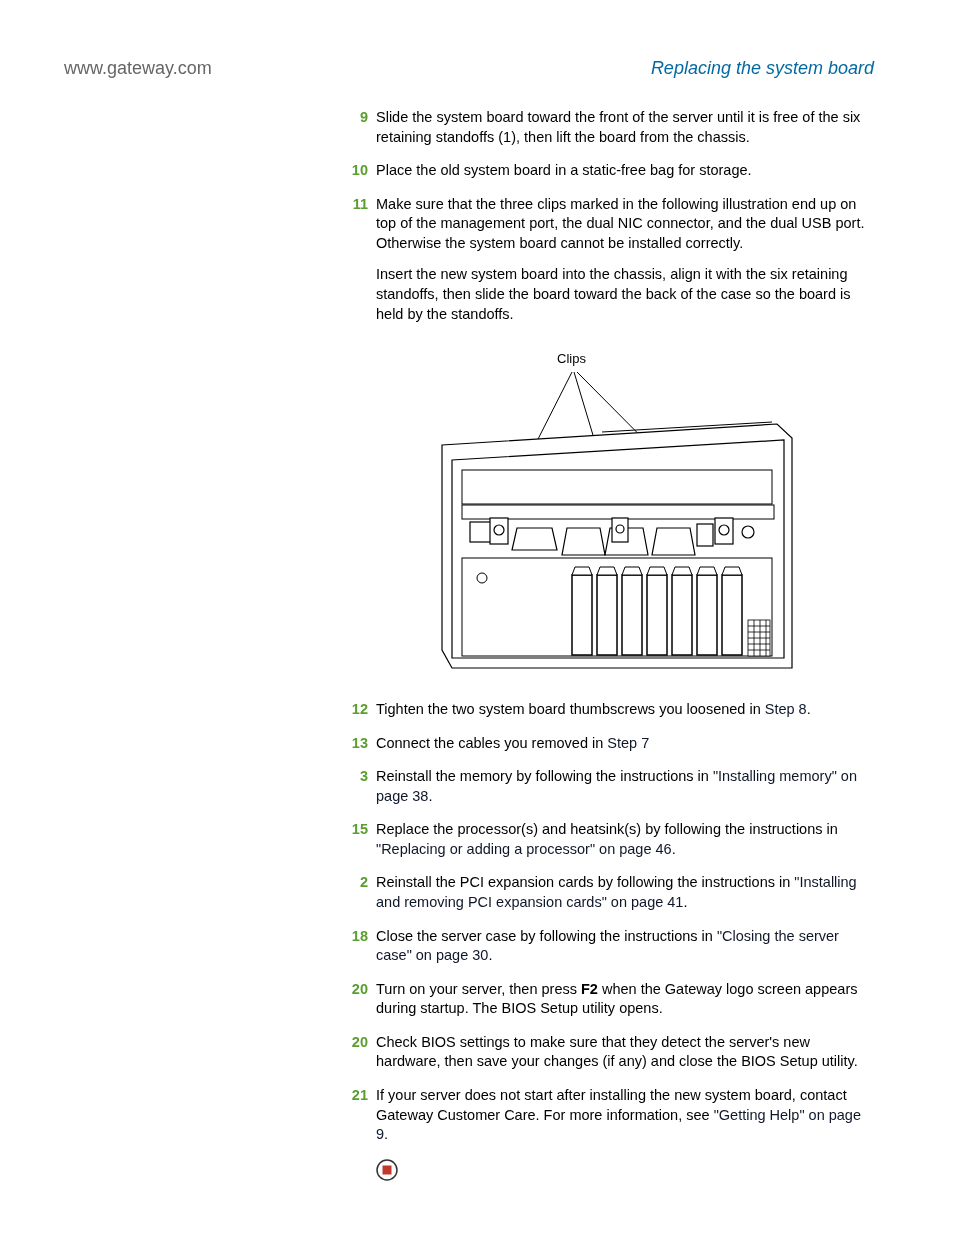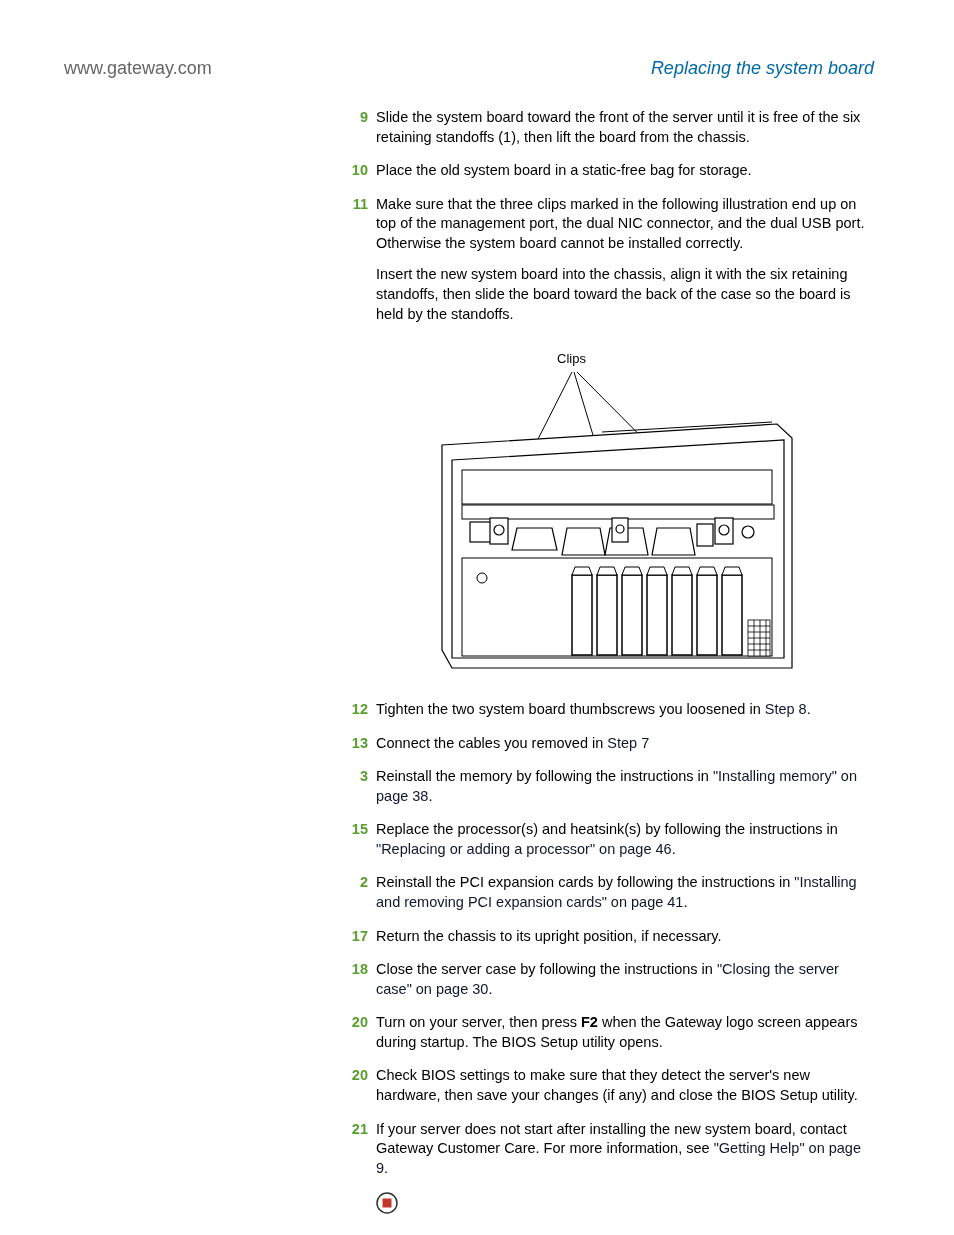--- a/index.html
+++ b/index.html
@@ -220,24 +220,20 @@
     </div>
   </div>
 
   <div class="step">
     <div class="step-num">2</div>
     <div class="step-body">
       <span>Reinstall the PCI expansion cards by following the instructions in </span><span class="link">"Installing and removing PCI expansion cards" on page 41</span><span>.</span>
     </div>
   </div>
 
-  <div class="step">
-    <div class="step-num">17</div>
-    <div class="step-body">Return the chassis to its upright position, if necessary.</div>
-  </div>
 
   <div class="step">
     <div class="step-num">18</div>
     <div class="step-body">
       <span>Close the server case by following the instructions in </span><span class="link">"Closing the server case" on page 30</span><span>.</span>
     </div>
   </div>
 
   <div class="step">
     <div class="step-num">20</div>

